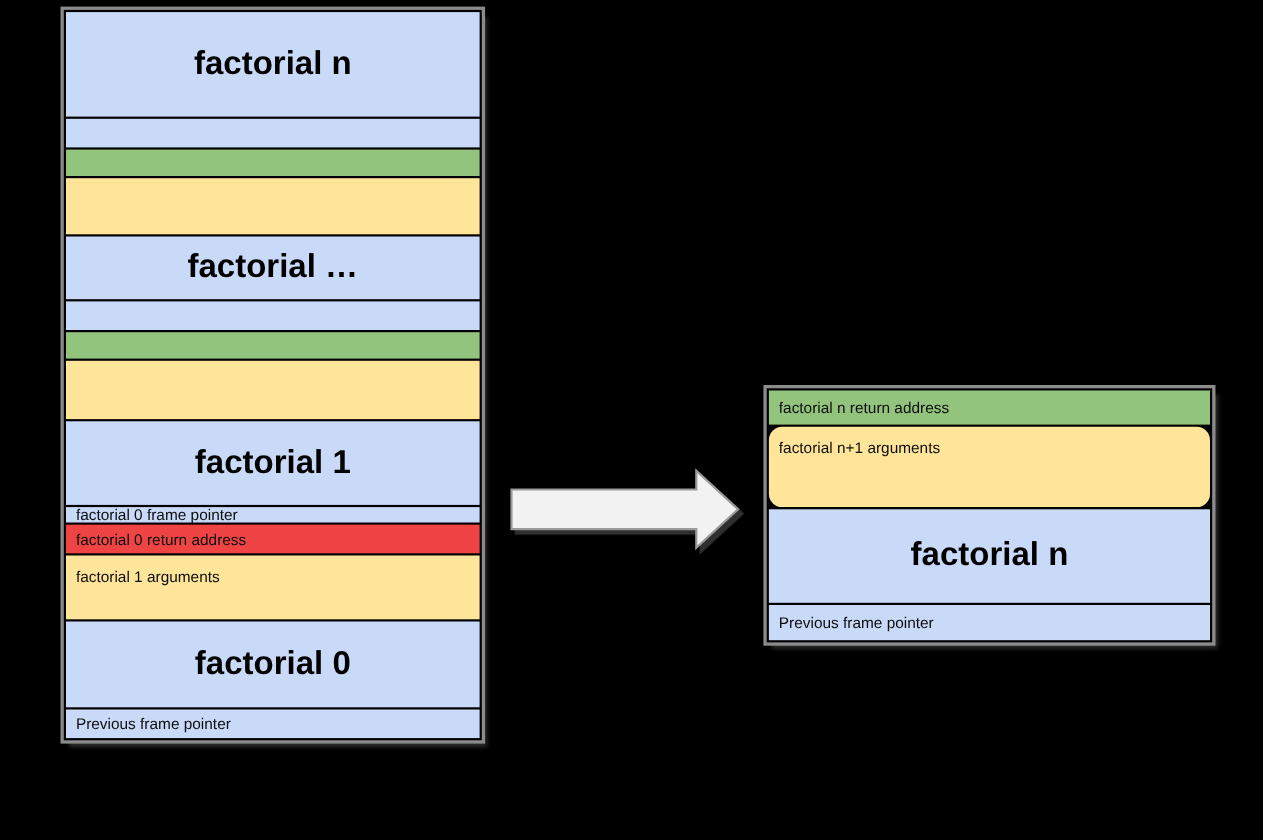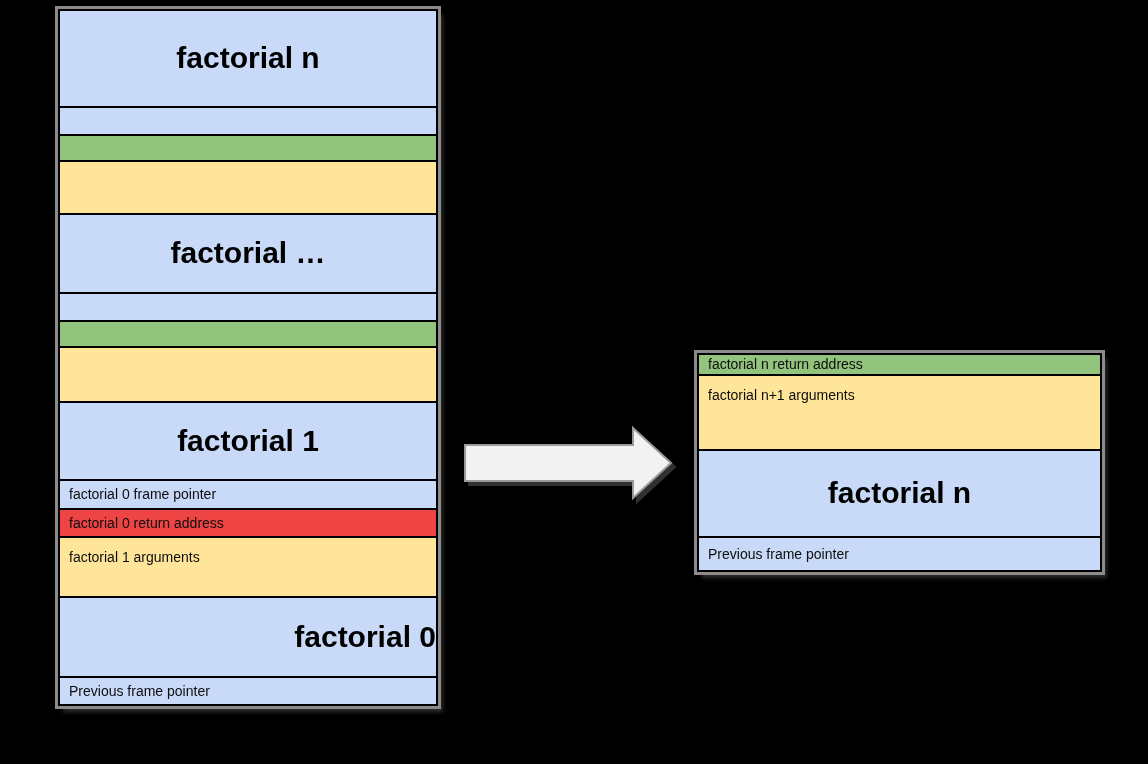--- a/index.html
+++ b/index.html
@@ -44,24 +44,24 @@
     font-size: 30px;
     color: #000;
   }
   .row.top {
     align-items: flex-start;
     padding-top: 11px;
   }
 
   
   .h95 { height: 95px; } .h26 { height: 26px; } .h24 { height: 24px; }
-  .h51 { height: 51px; } .h77 { height: 77px; }
-  .h53 { height: 53px; } .h96 { height: 76px; } .h27 { height: 27px; }
+  .h51 { height: 51px; } .h77 { height: 57px; }
+  .h53 { height: 53px; } .h96 { height: 76px; } .h27 { height: 14px; }
   .h47 { height: 47px; } .h78 { height: 78px; }
-  .h31 { height: 19px; } .h62 { height: 62px; } .h85 { height: 85px; }
+  .h31 { height: 31px; } .h62 { height: 62px; } .h85 { height: 85px; }
   .h32 { height: 32px; }
 
   .arrow {
     position: absolute;
     left: 463px;
     top: 424px;
     filter: drop-shadow(4px 4px 0 rgba(120,120,120,0.4));
   }
 </style>
 </head>
@@ -88,37 +88,37 @@
   <div class="row h27" style="background: rgb(201, 218, 248);">
     <span>factorial 0 frame pointer</span>
   </div>
   <div class="row h26" style="background: #ef4444;">
     <span>factorial 0 return address</span>
   </div>
   <div class="row top h47" style="background: rgb(255, 229, 153); text-align: center;">
     <span>factorial 1 arguments</span>
   </div>
 
-  <div class="row title h78" style="background: rgb(201, 218, 248); justify-content: flex-end;">
+  <div class="row title h78" style="background: rgb(201, 218, 248);">
     <span>factorial 0</span>
   </div>
   <div class="row h26" style="background: rgb(201, 218, 248);">
     <span>Previous frame pointer</span>
   </div>
 </div>
 
 <svg class="arrow" width="212" height="78" viewBox="0 0 212 78" aria-hidden="true">
   <polygon points="2,21 170,21 170,4 208,39 170,74 170,57 2,57" fill="#f2f2f2" stroke="#9a9a9a" stroke-width="2" stroke-linejoin="miter"></polygon>
 </svg>
 
 <div class="stack right-stack">
   <div class="row h31" style="background: rgb(147, 196, 125);">
     <span>factorial n return address</span>
   </div>
-  <div class="row top h62" style="background: rgb(255, 229, 153);">
+  <div class="row top h62" style="background: rgb(255, 229, 153); border-radius: 12px;">
     <span>factorial n+1 arguments</span>
   </div>
   <div class="row title h85" style="background: rgb(201, 218, 248);">
     <span>factorial n</span>
   </div>
   <div class="row h32" style="background: rgb(201, 218, 248);">
     <span>Previous frame pointer</span>
   </div>
 </div>
 

